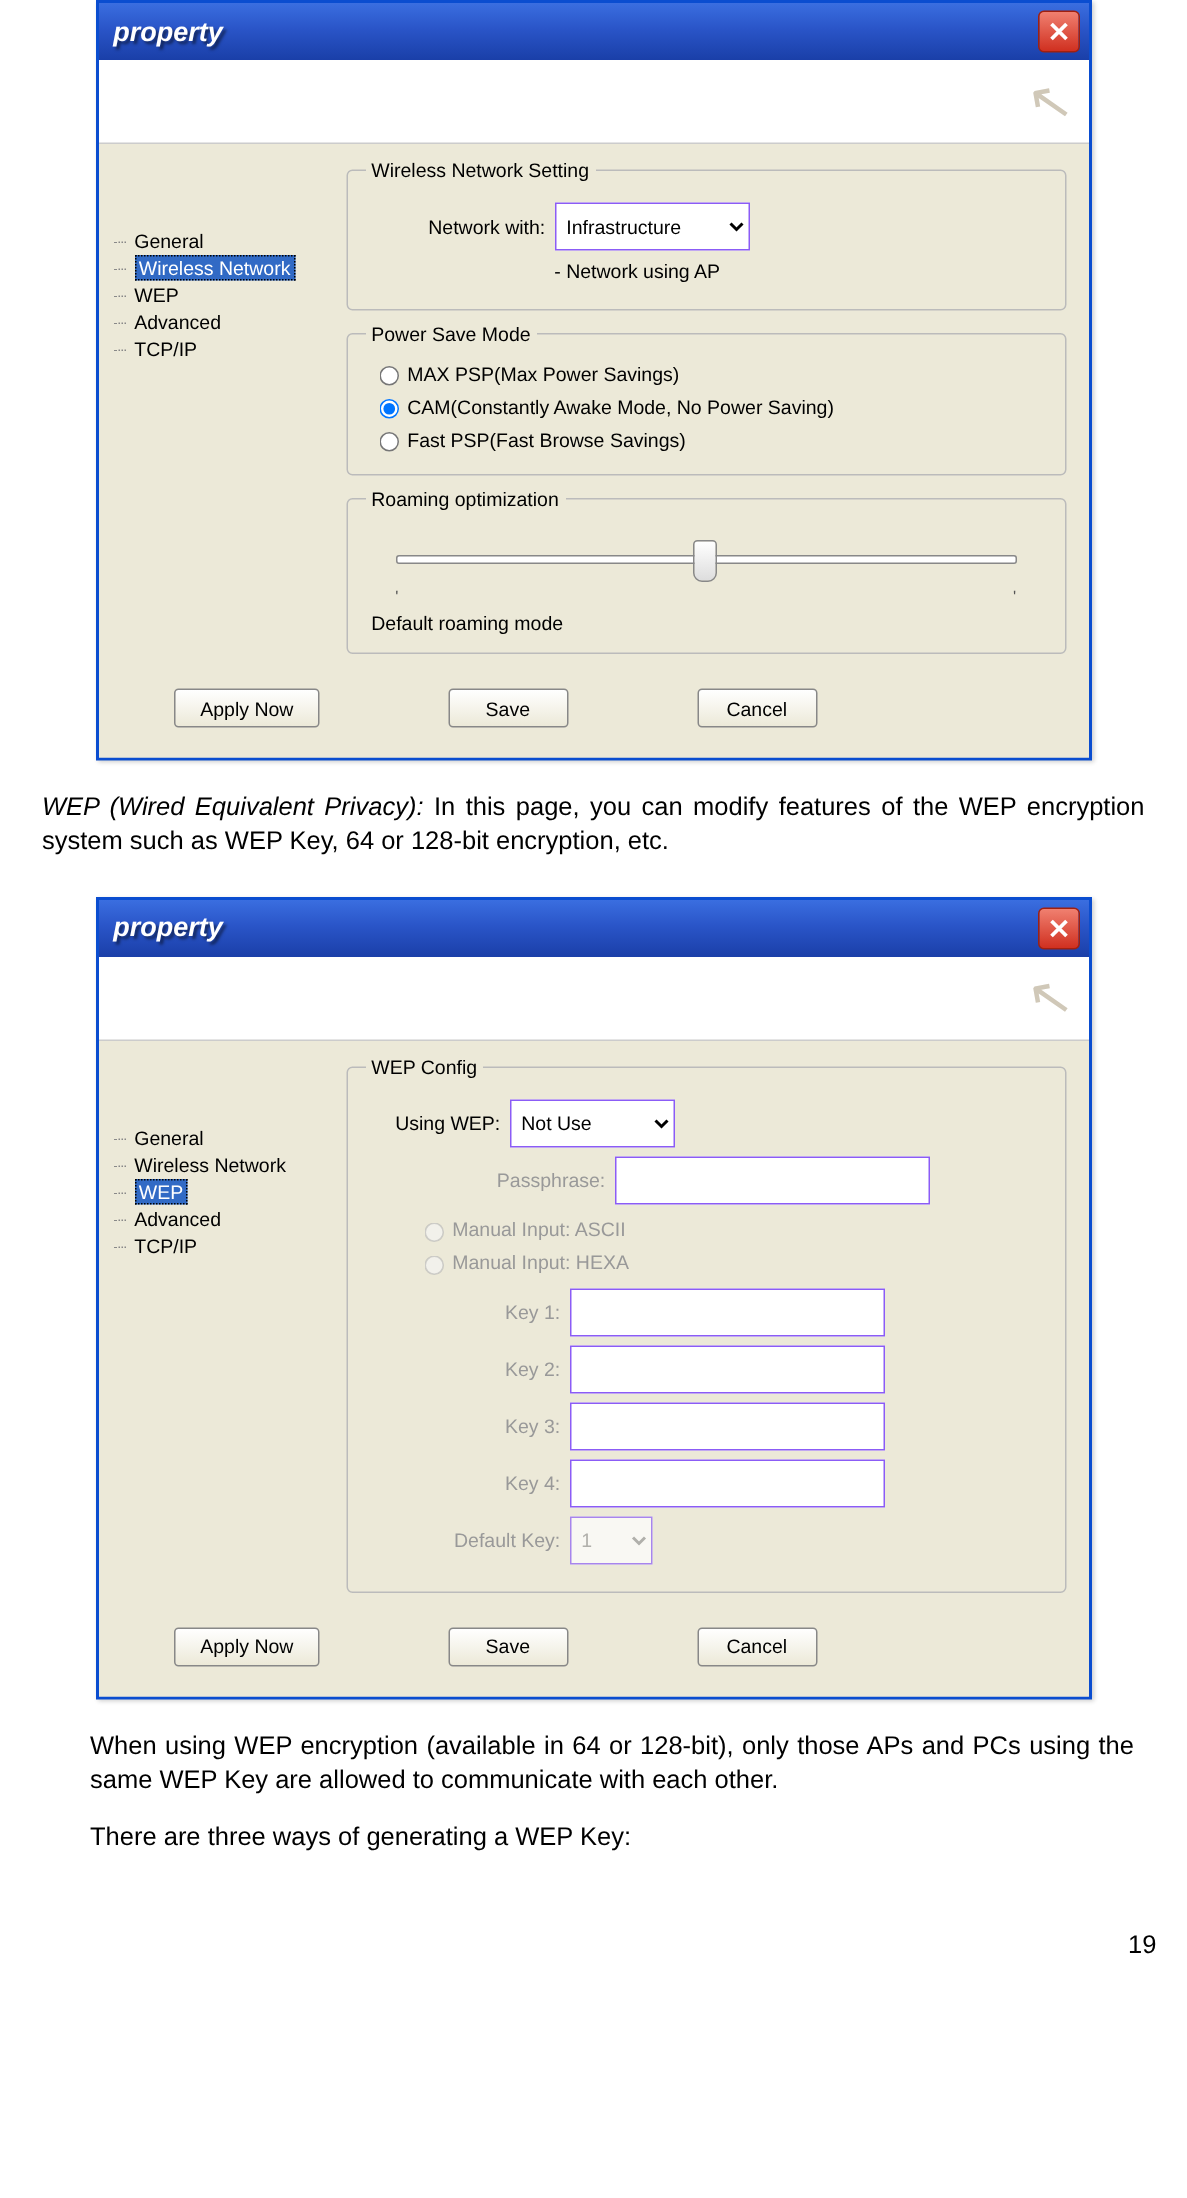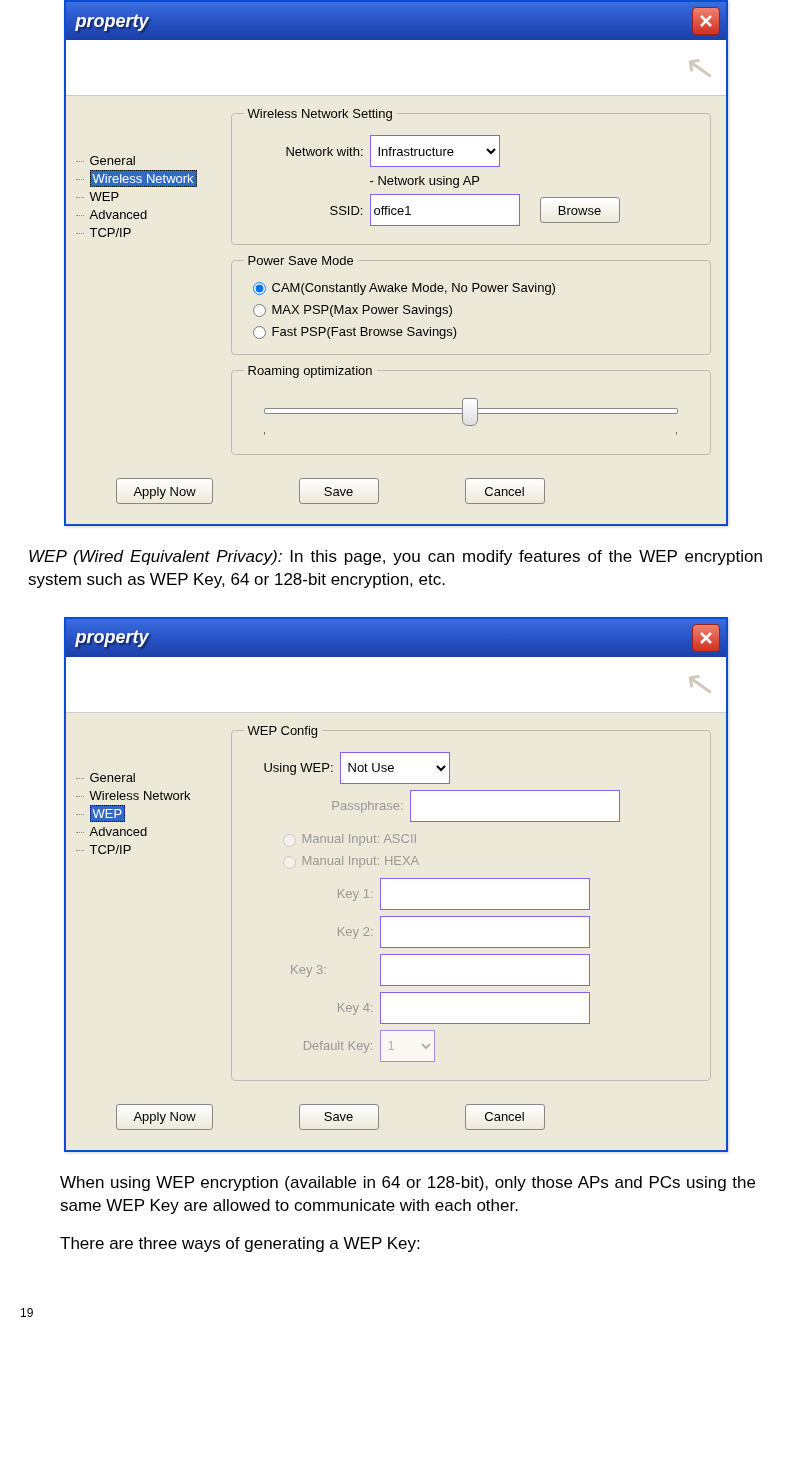--- a/index.html
+++ b/index.html
@@ -194,22 +194,22 @@
   .body-text {
     font-family: Arial, sans-serif;
     font-size: 17px;
     line-height: 1.35;
     margin: 15px 8px 25px 8px;
     text-align: justify;
   }
   .body-text.indent { margin-left: 40px; margin-right: 15px;}
   .italic { font-style: italic; }
   .page-number {
-    text-align: left;
-    font-size: 12px;
+    text-align: right;
+    font-size: 17px;
     margin-top: 50px;
   }
 </style>
 </head>
 <body>
 
 <div class="page">
 
   <div class="dialog">
     <div class="titlebar">
@@ -239,54 +239,49 @@
           <div class="row">
             <span class="label-120">Network with:</span>
             <select class="xp-select">
               <option>Infrastructure</option>
             </select>
           </div>
           <div class="row">
             <span class="label-120"></span>
             <span>- Network using AP</span>
           </div>
-          <div class="row">
-            <span class="label-120">SSID:</span>
-            <input type="text" style="width: 150px;" value="office1">
-            <span style="width:20px"></span>
-            <button class="btn">Browse</button>
-          </div>
         </fieldset>
 
         <fieldset>
           <legend>Power Save Mode</legend>
           <div class="radio-row">
+            <input type="radio" name="psm1" style="">
+            <span>MAX PSP(Max Power Savings)</span>
+          </div>
+          <div class="radio-row">
             <input type="radio" name="psm1" checked="" style="">
             <span>CAM(Constantly Awake Mode, No Power Saving)</span>
-          </div>
-          <div class="radio-row">
-            <input type="radio" name="psm1" style="">
-            <span>MAX PSP(Max Power Savings)</span>
           </div>
           <div class="radio-row">
             <input type="radio" name="psm1" style="">
             <span>Fast PSP(Fast Browse Savings)</span>
           </div>
         </fieldset>
 
         <fieldset>
           <legend>Roaming optimization</legend>
           <div class="slider-track">
             <div class="slider-line"></div>
             <div class="slider-thumb"></div>
           </div>
           <div class="slider-ticks">
               <span>'</span>
               <span>'</span>
             </div>
+          <div style="margin:4px 0 0 4px">Default roaming mode</div>
         </fieldset>
 
         <div class="button-row-inner" style="padding:15px 0 5px 0; margin-left:-140px; justify-content:space-evenly;">
           <button class="btn">Apply Now</button>
           <button class="btn">Save</button>
           <button class="btn">Cancel</button>
         </div>
       </div>
     </div>
   </div>
@@ -341,21 +336,21 @@
           </div>
           <div class="row disabled">
             <span style="width:130px; display:inline-block; text-align:right; margin-right:6px;">Key 1:</span>
             <input type="text" style="width: 210px;" disabled="">
           </div>
           <div class="row disabled">
             <span style="width:130px; display:inline-block; text-align:right; margin-right:6px;">Key 2:</span>
             <input type="text" style="width: 210px;" disabled="">
           </div>
           <div class="row disabled">
-            <span style="width:130px; display:inline-block; text-align:center; margin-right:6px;">Key 3:</span>
+            <span style="width:130px; display:inline-block; text-align:right; margin-right:6px;">Key 3:</span>
             <input type="text" style="width: 210px;" disabled="">
           </div>
           <div class="row disabled">
             <span style="width:130px; display:inline-block; text-align:right; margin-right:6px;">Key 4:</span>
             <input type="text" style="width: 210px;" disabled="">
           </div>
           <div class="row disabled">
             <span style="width:130px; display:inline-block; text-align:right; margin-right:6px;">Default Key:</span>
             <select class="xp-select disabled-sel" style="width:55px" disabled="">
               <option>1</option>

